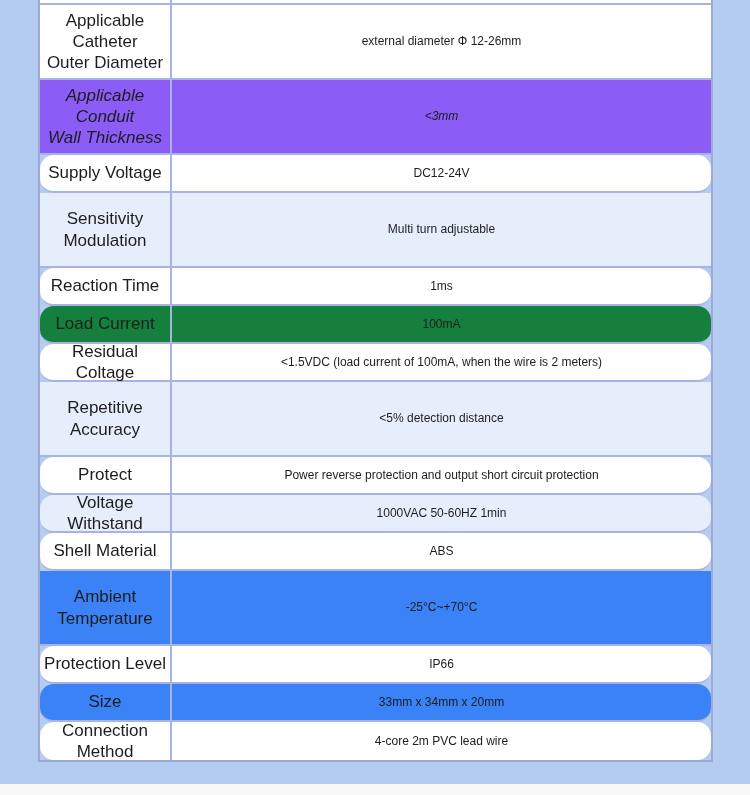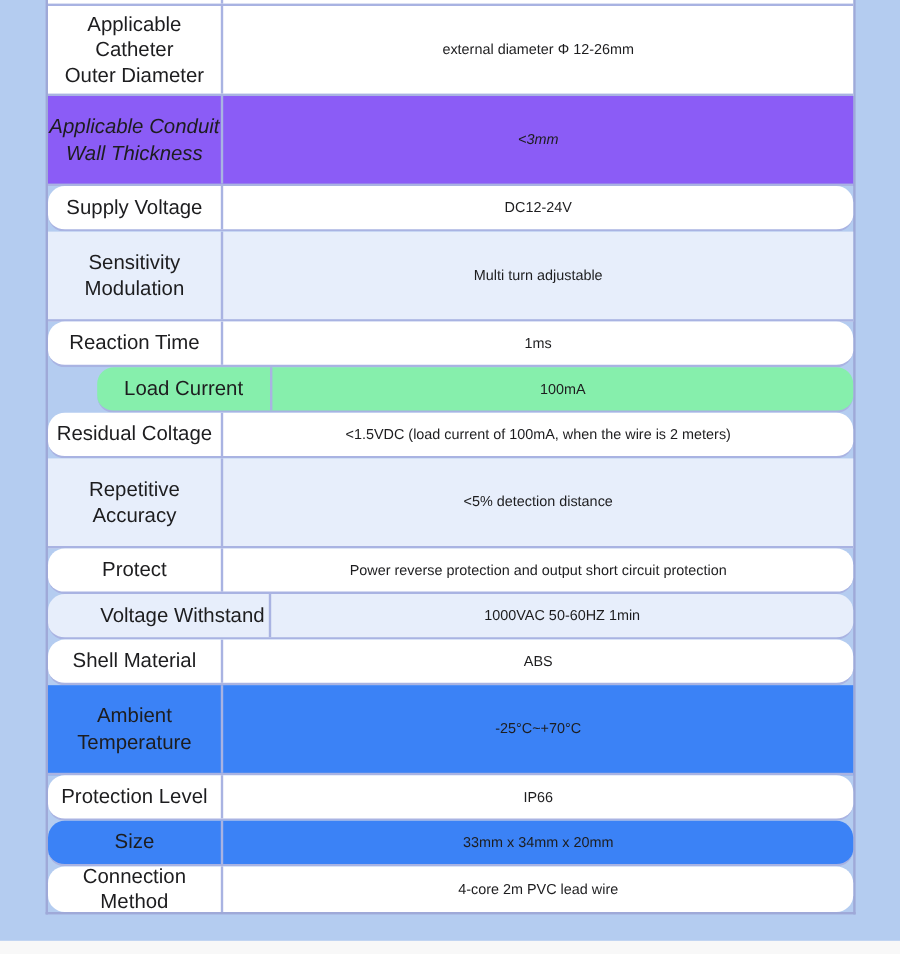--- a/index.html
+++ b/index.html
@@ -28,21 +28,21 @@
     box-sizing:border-box;
     border-bottom:2px solid var(--border);
   }
   .row:last-child{border-bottom:none;}
   .row.white{background:#ffffff;}
   .row.alt{background:#e7eefb;}
   .row.tall{height:75px;}
   .row.short{height:38px;border-radius:14px;}
   .row.partial{height:5px;}
   .cell-label{
-    width:146px;
+    width:132px;
     box-sizing:border-box;
     border-right:2px solid var(--border);
     display:flex;align-items:center;justify-content:center;
     text-align:center;
     white-space:pre-line;
     color:#1d1d1f;
     font-size:17px;line-height:1.24;
     padding:0 1px;
   }
   .cell-value{
@@ -90,42 +90,42 @@
     <div class="cell-label">Sensitivity
 Modulation</div>
     <div class="cell-value">Multi turn adjustable</div>
   </div>
 
   <div class="row short white">
     <div class="cell-label">Reaction Time</div>
     <div class="cell-value">1ms</div>
   </div>
 
-  <div class="row short alt" style="background: #86efac; margin-left: 41px;">
+  <div class="row short alt" style="background: #15803d;">
     <div class="cell-label">Load Current</div>
     <div class="cell-value">100mA</div>
   </div>
 
   <div class="row short white">
     <div class="cell-label">Residual Coltage</div>
     <div class="cell-value">&lt;1.5VDC (load current of 100mA, when the wire is 2 meters)</div>
   </div>
 
   <div class="row tall alt" style="background: rgb(231, 238, 251);">
     <div class="cell-label">Repetitive
 Accuracy</div>
     <div class="cell-value">&lt;5% detection distance</div>
   </div>
 
   <div class="row short white">
     <div class="cell-label">Protect</div>
     <div class="cell-value">Power reverse protection and output short circuit protection</div>
   </div>
 
-  <div class="row short alt" style="background: rgb(231, 238, 251); padding-left: 40px;">
+  <div class="row short alt" style="background: rgb(231, 238, 251);">
     <div class="cell-label">Voltage Withstand</div>
     <div class="cell-value">1000VAC 50-60HZ 1min</div>
   </div>
 
   <div class="row short white">
     <div class="cell-label">Shell Material</div>
     <div class="cell-value">ABS</div>
   </div>
 
   <div class="row tall alt" style="background: #3b82f6;">

